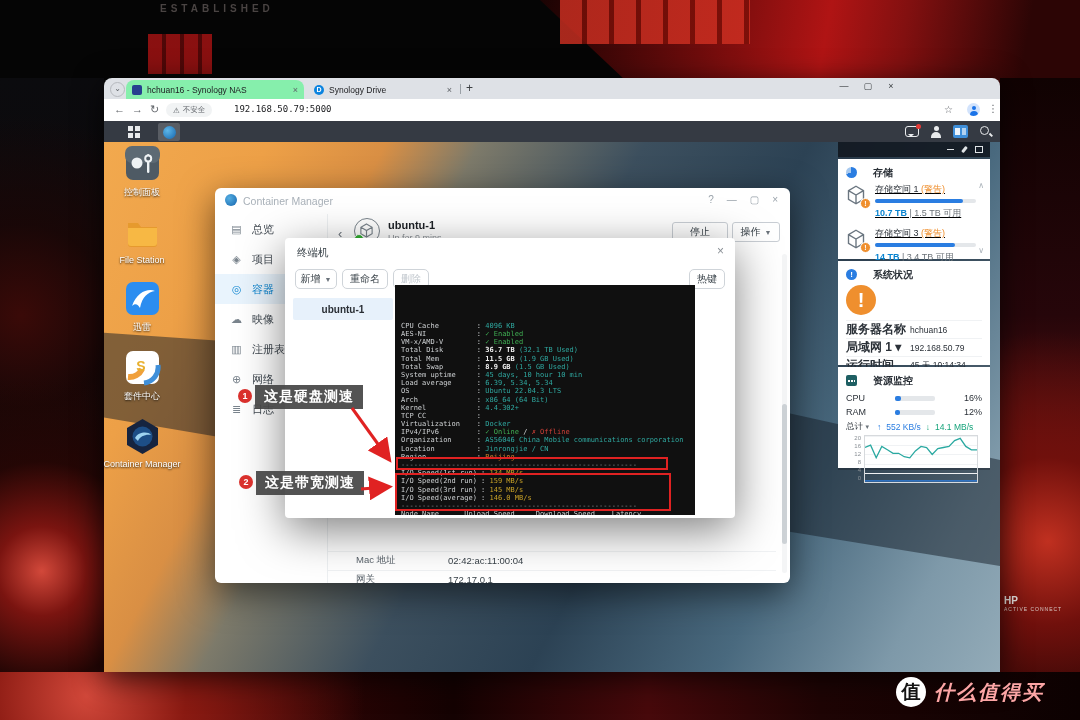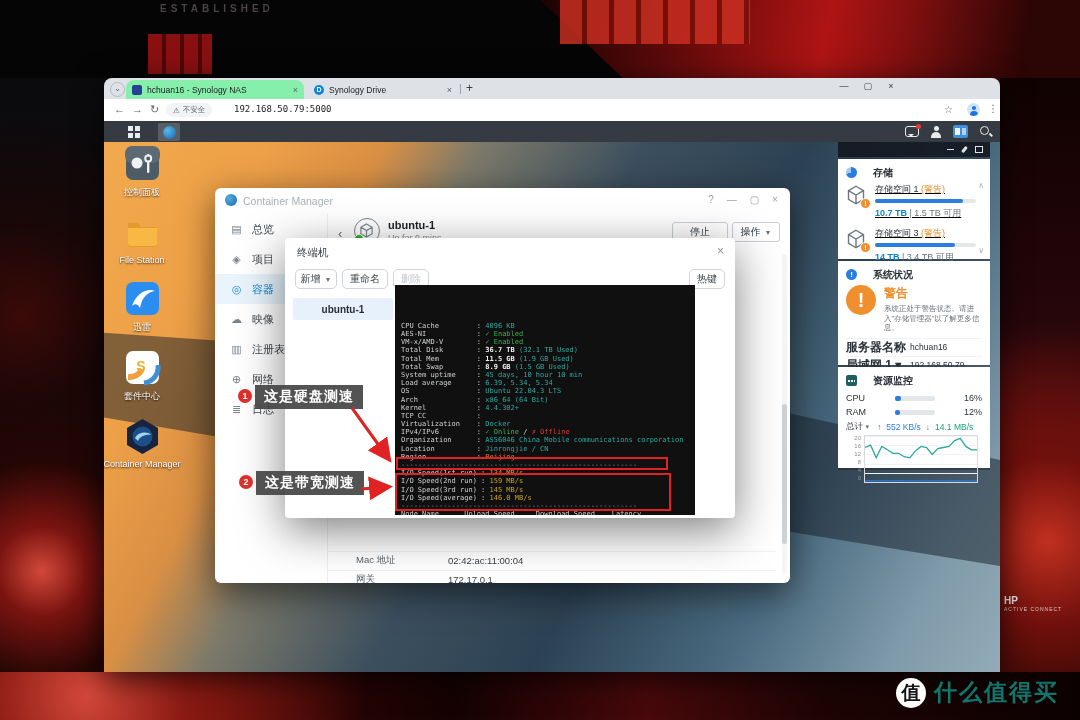--- a/index.html
+++ b/index.html
@@ -197,21 +197,21 @@
   .up{color:#2a7de1;} .down{color:#15a37a;}
   .rm-chart{display:flex;margin-top:1px;}
   .rm-ylab{width:15px;display:flex;flex-direction:column;justify-content:space-between;align-items:flex-end;
     padding-right:3px;font-size:6px;color:#8a9096;height:46px;line-height:6px;}
   .rm-plot{width:112px;height:46px;border:1px solid #d7dadd;box-sizing:content-box;background:
     repeating-linear-gradient(180deg,#f0f2f4 0 1px,transparent 1px 9.2px);}
   
   .wm{position:absolute;left:896px;top:677px;display:flex;align-items:center;gap:8px;z-index:40;}
   .wm .circ{width:30px;height:30px;border-radius:50%;background:#fff;color:#141414;font-size:19px;font-weight:bold;
     display:flex;align-items:center;justify-content:center;font-family:"Liberation Serif",serif;}
-  .wm .txt{font-size:23px;font-weight:bold;color:#0f766e;letter-spacing:2px;}
+  .wm .txt{font-size:20px;font-weight:bold;color:#fca5a5;letter-spacing:2px;font-style:italic;}
 </style>
 </head>
 <body>
 
 <div id="stage">
 
   <div class="bg-est">ESTABLISHED</div>
   <div class="bg-redblock1"></div>
   <div class="bg-redpoly-top"></div>
   <div class="bg-redcells"></div>
@@ -468,24 +468,20 @@
       <div class="st-chev" style="bottom:4px">∨</div>
     </div>
 
     <div class="card" style="height:104px">
       <div class="card-h">
         <div class="hic health">!</div>
         <div class="t">系统状况</div>
       </div>
       <div class="hl-main">
         <div class="hl-circle">!</div>
-        <div>
-          <div class="hl-status">警告</div>
-          <div class="hl-msg">系统正处于警告状态。请进入"存储管理器"以了解更多信息。</div>
-        </div>
       </div>
       <div id="hl-rows">
           <div class="hl-row">
             <span class="l">服务器名称</span>
             <span class="v">hchuan16</span>
           </div>
           <div class="hl-row">
             <span class="l">局域网 1 ▾</span>
             <span class="v">192.168.50.79</span>
           </div>

